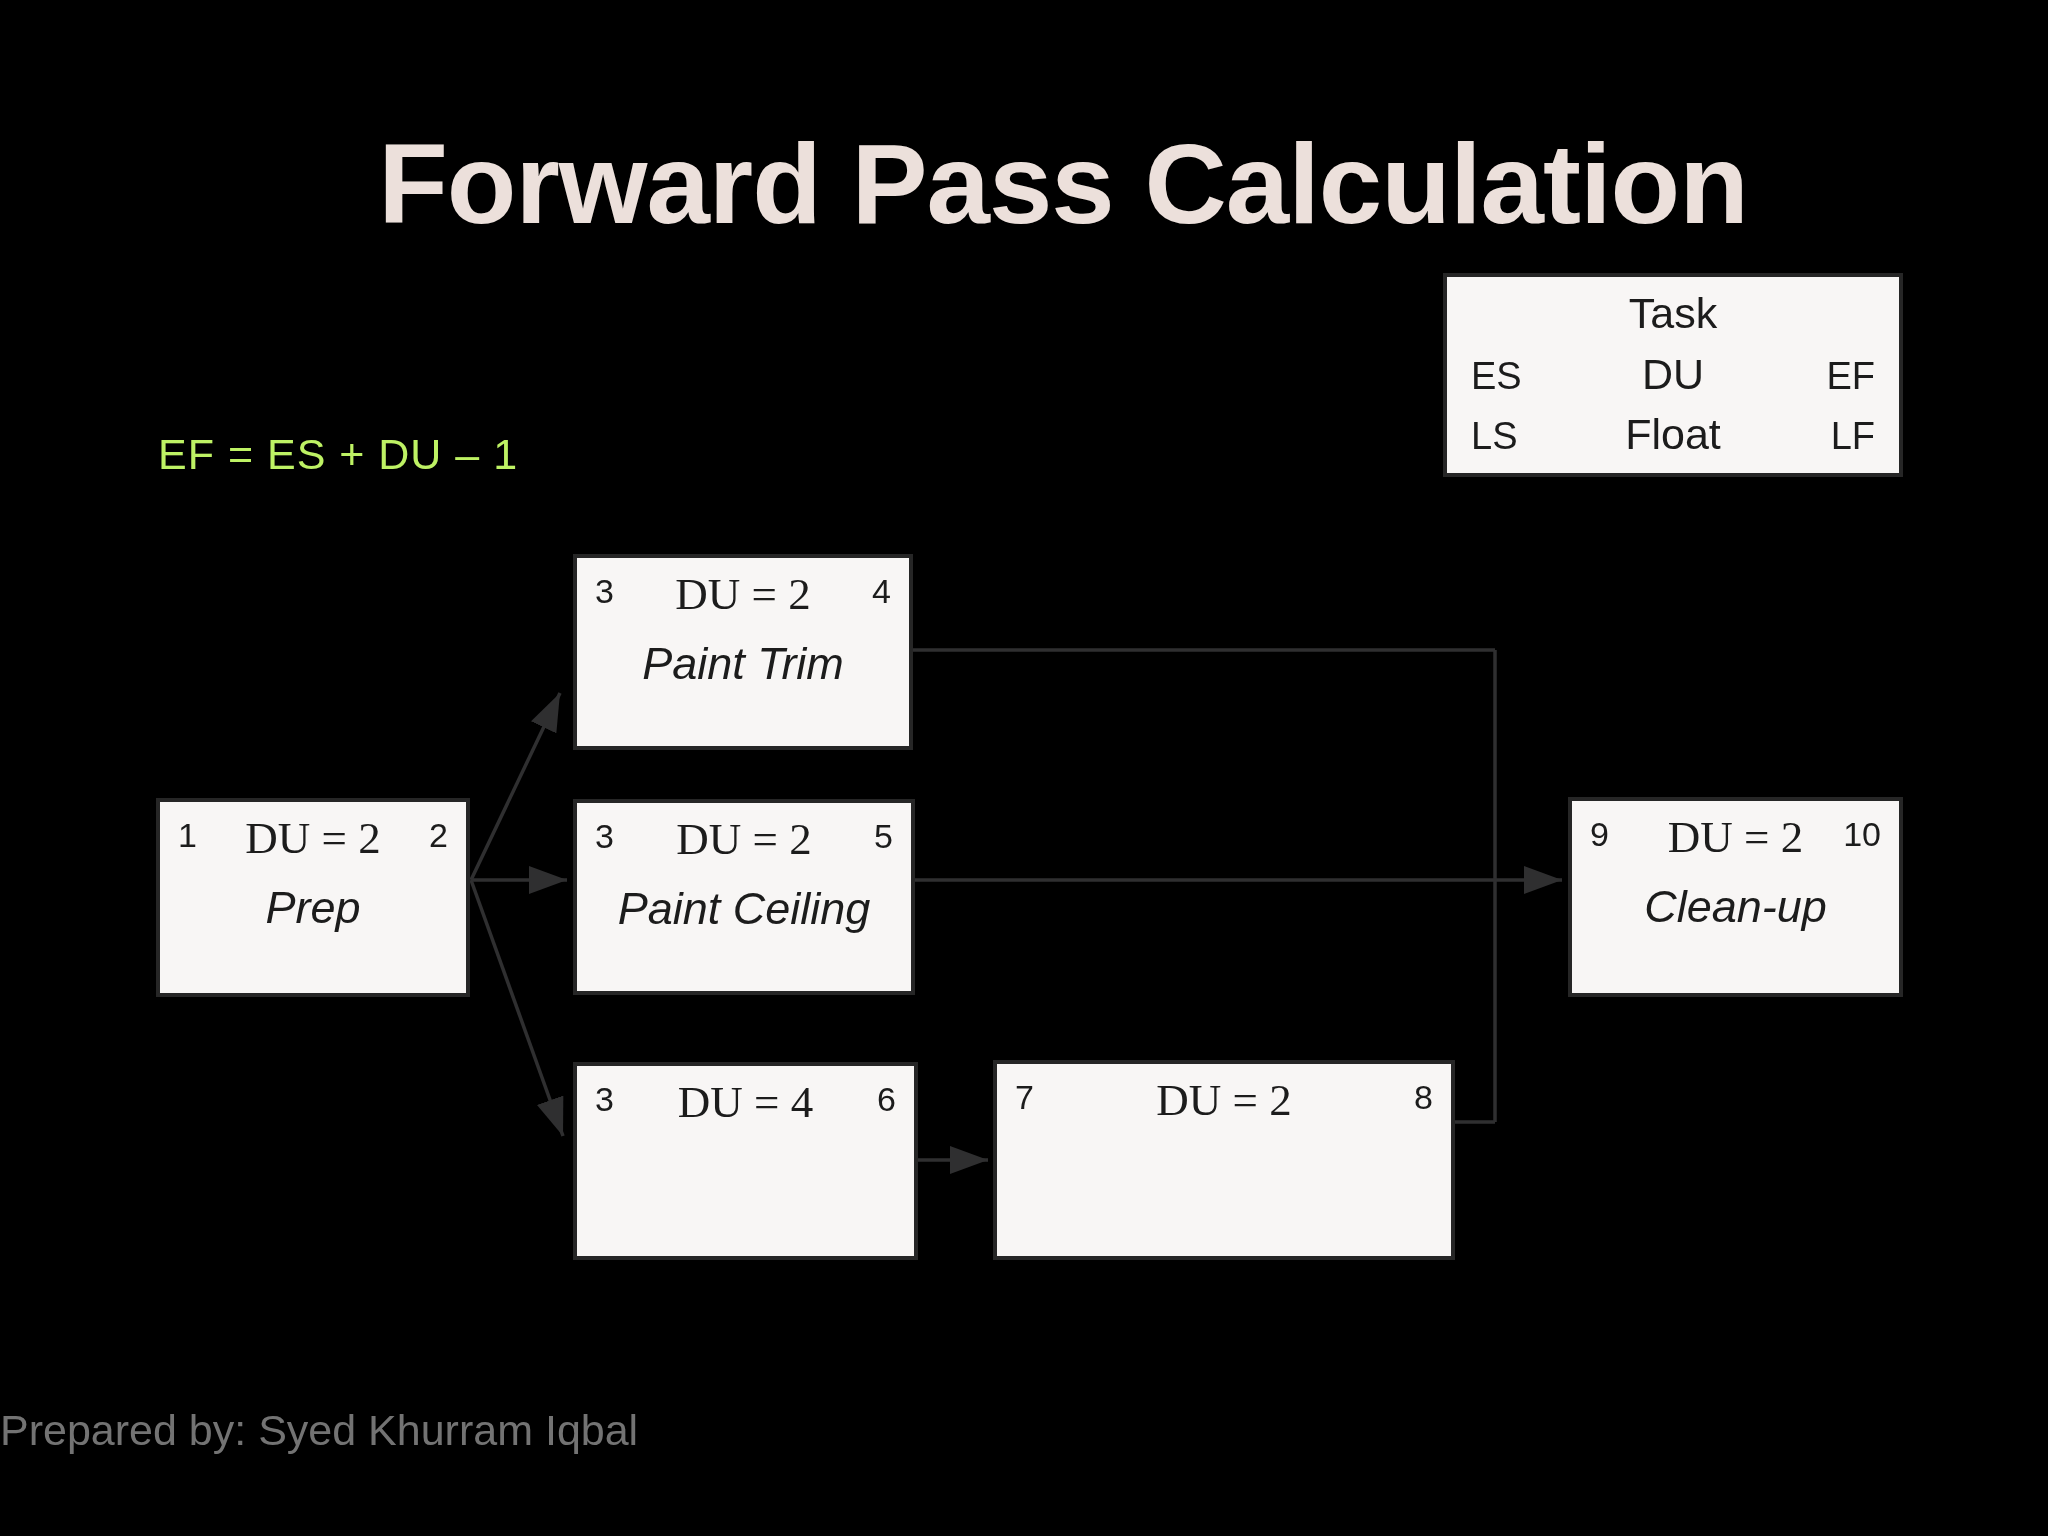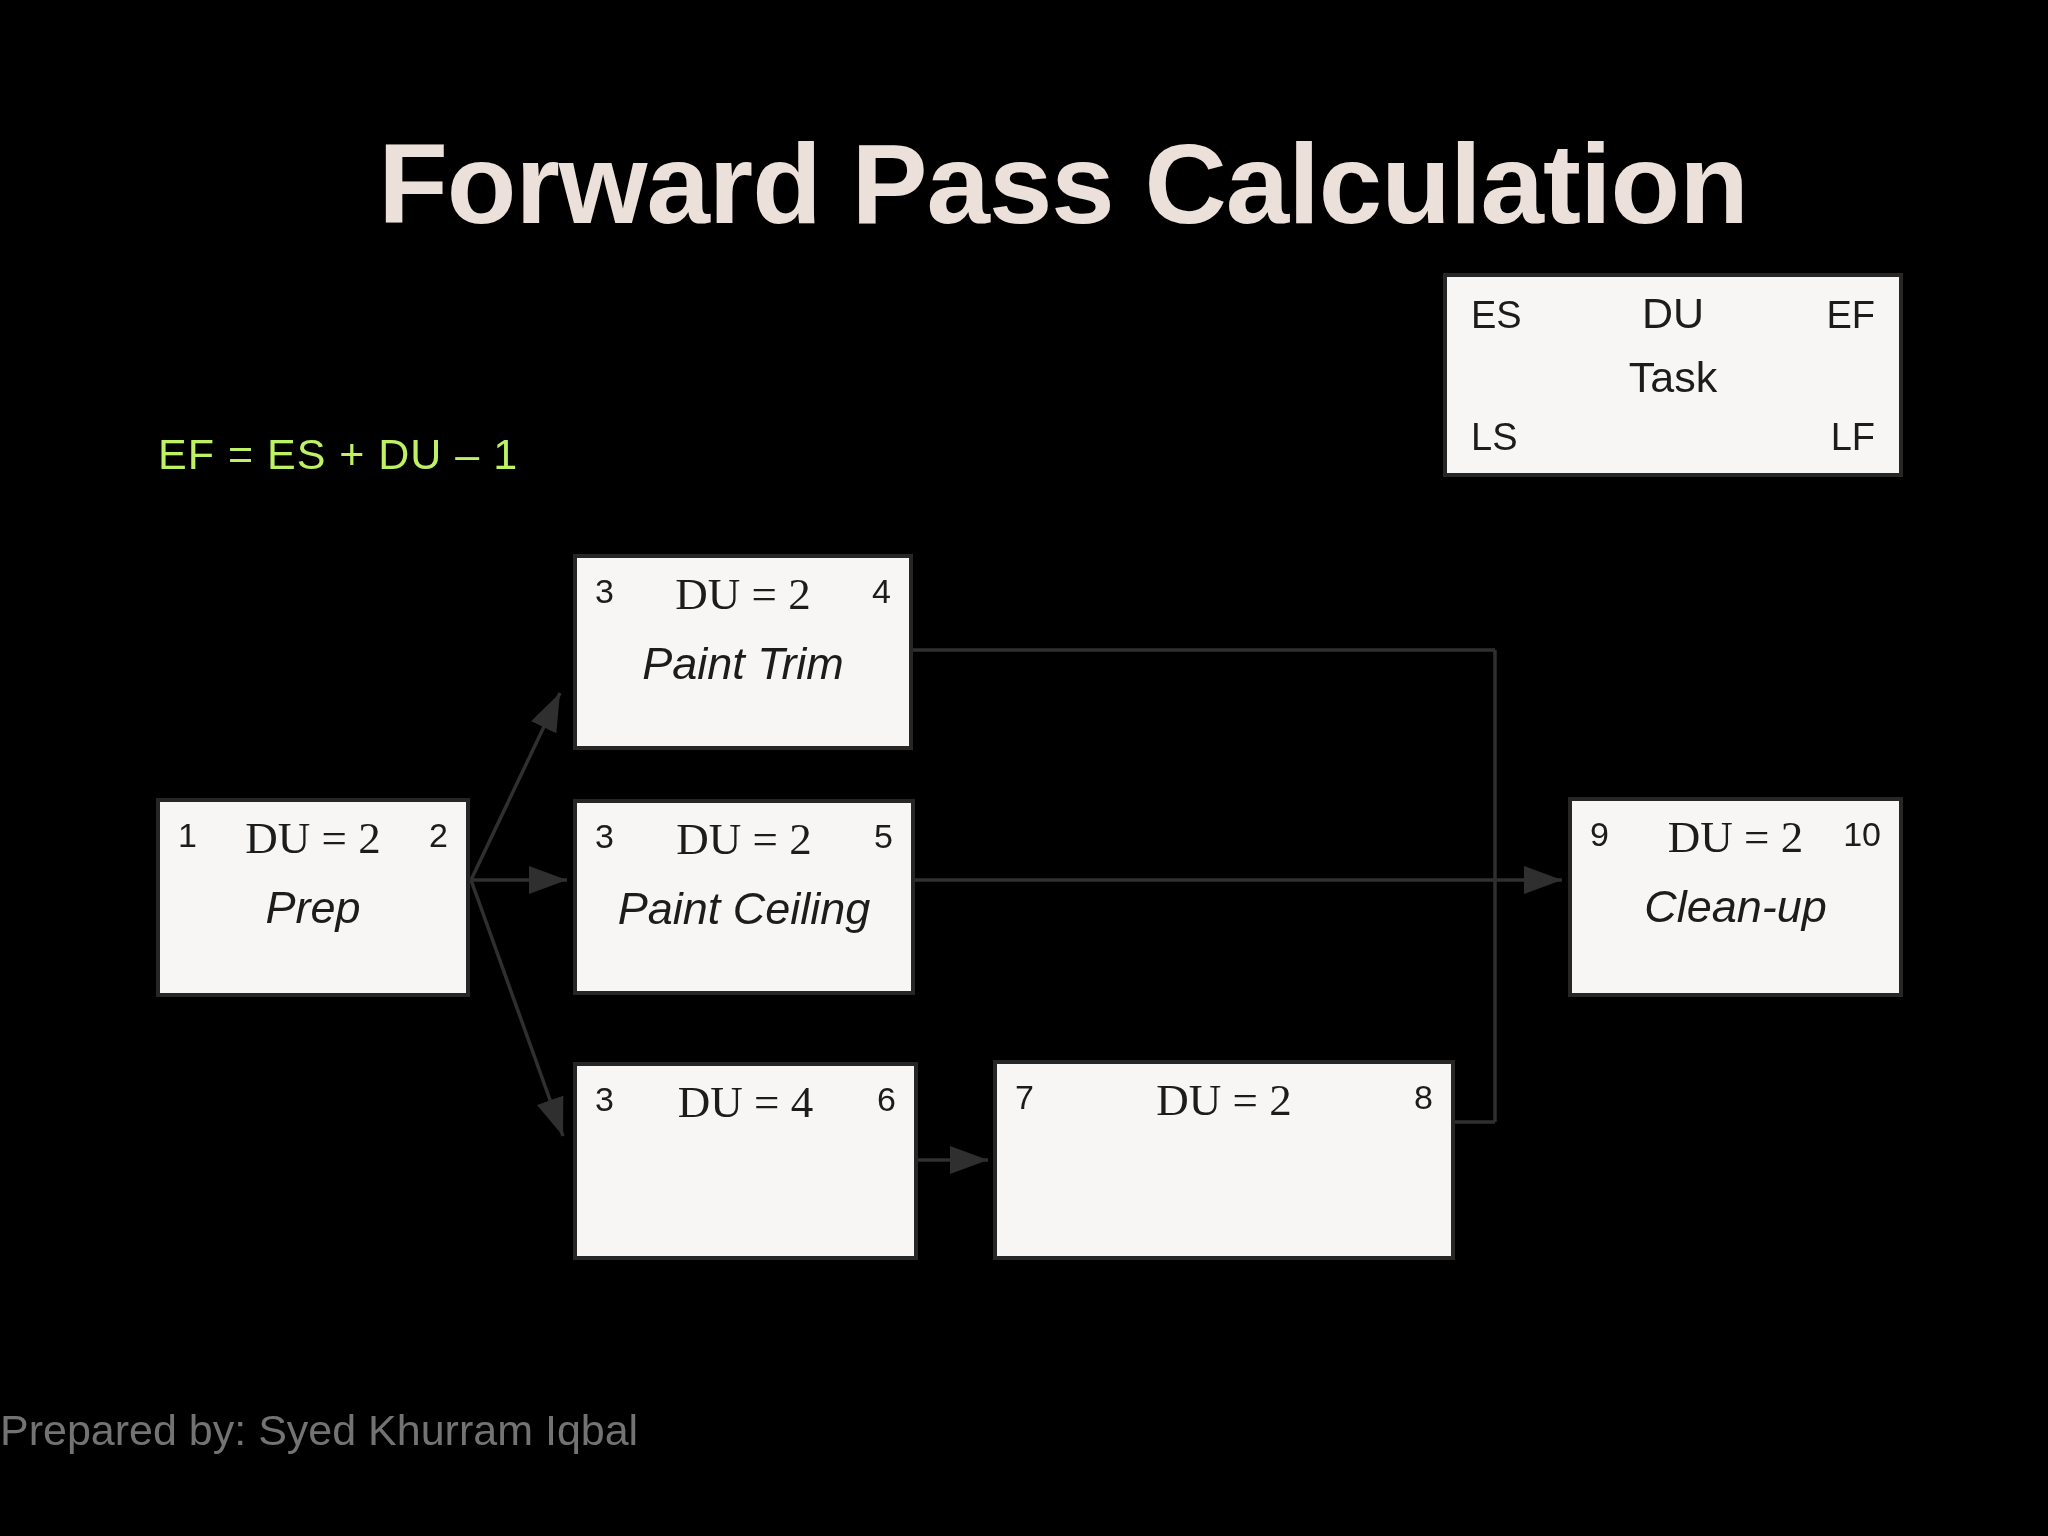--- a/index.html
+++ b/index.html
@@ -46,31 +46,32 @@
 <body>
 
 <div class="stage">
 
   <div class="slide-title">Forward Pass Calculation</div>
 
   <div class="formula">EF = ES + DU – 1</div>
 
   <div class="legend">
     <div class="legend-row">
+      <span class="legend-corner"></span>
+      <span class="legend-center">Task</span>
+      <span class="legend-corner right"></span>
+    </div>
+    <div class="legend-row">
       <span class="legend-corner">ES</span>
       <span class="legend-center">DU</span>
       <span class="legend-corner right">EF</span>
     </div>
     <div class="legend-row">
-      <span class="legend-corner"></span>
-      <span class="legend-center">Task</span>
-      <span class="legend-corner right"></span>
-    </div>
-    <div class="legend-row">
       <span class="legend-corner">LS</span>
+      <span class="legend-center">Float</span>
       <span class="legend-corner right">LF</span>
     </div>
   </div>
 
   <svg class="connector-layer" width="2048" height="1536" viewBox="0 0 2048 1536">
     <defs>
       <marker id="arrow" viewBox="0 0 38 28" markerWidth="38" markerHeight="28" refX="38" refY="14" orient="auto" markerUnits="userSpaceOnUse">
         <path d="M0,0 L38,14 L0,28 Z" fill="#2f2f30"></path>
       </marker>
     </defs>

